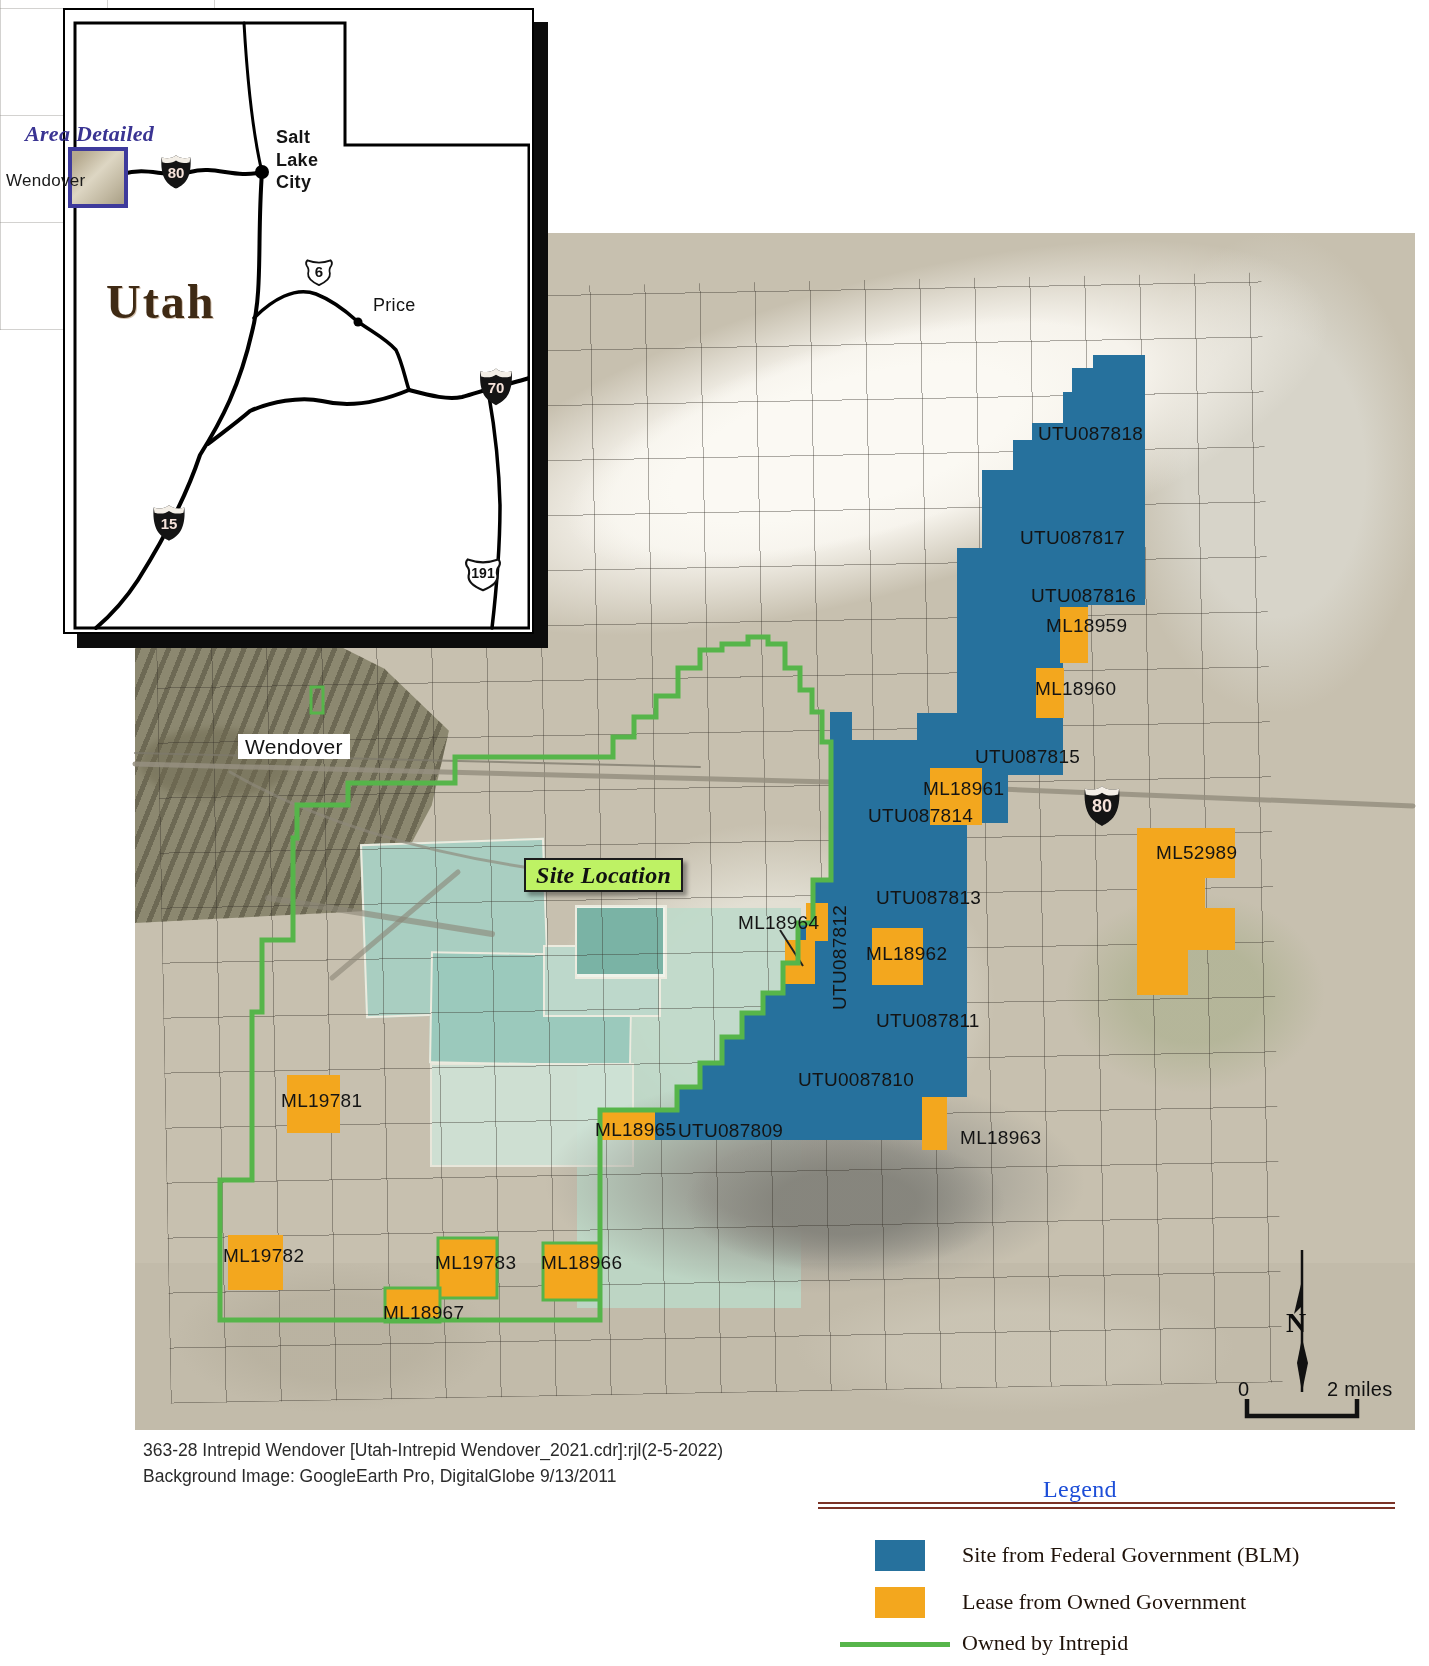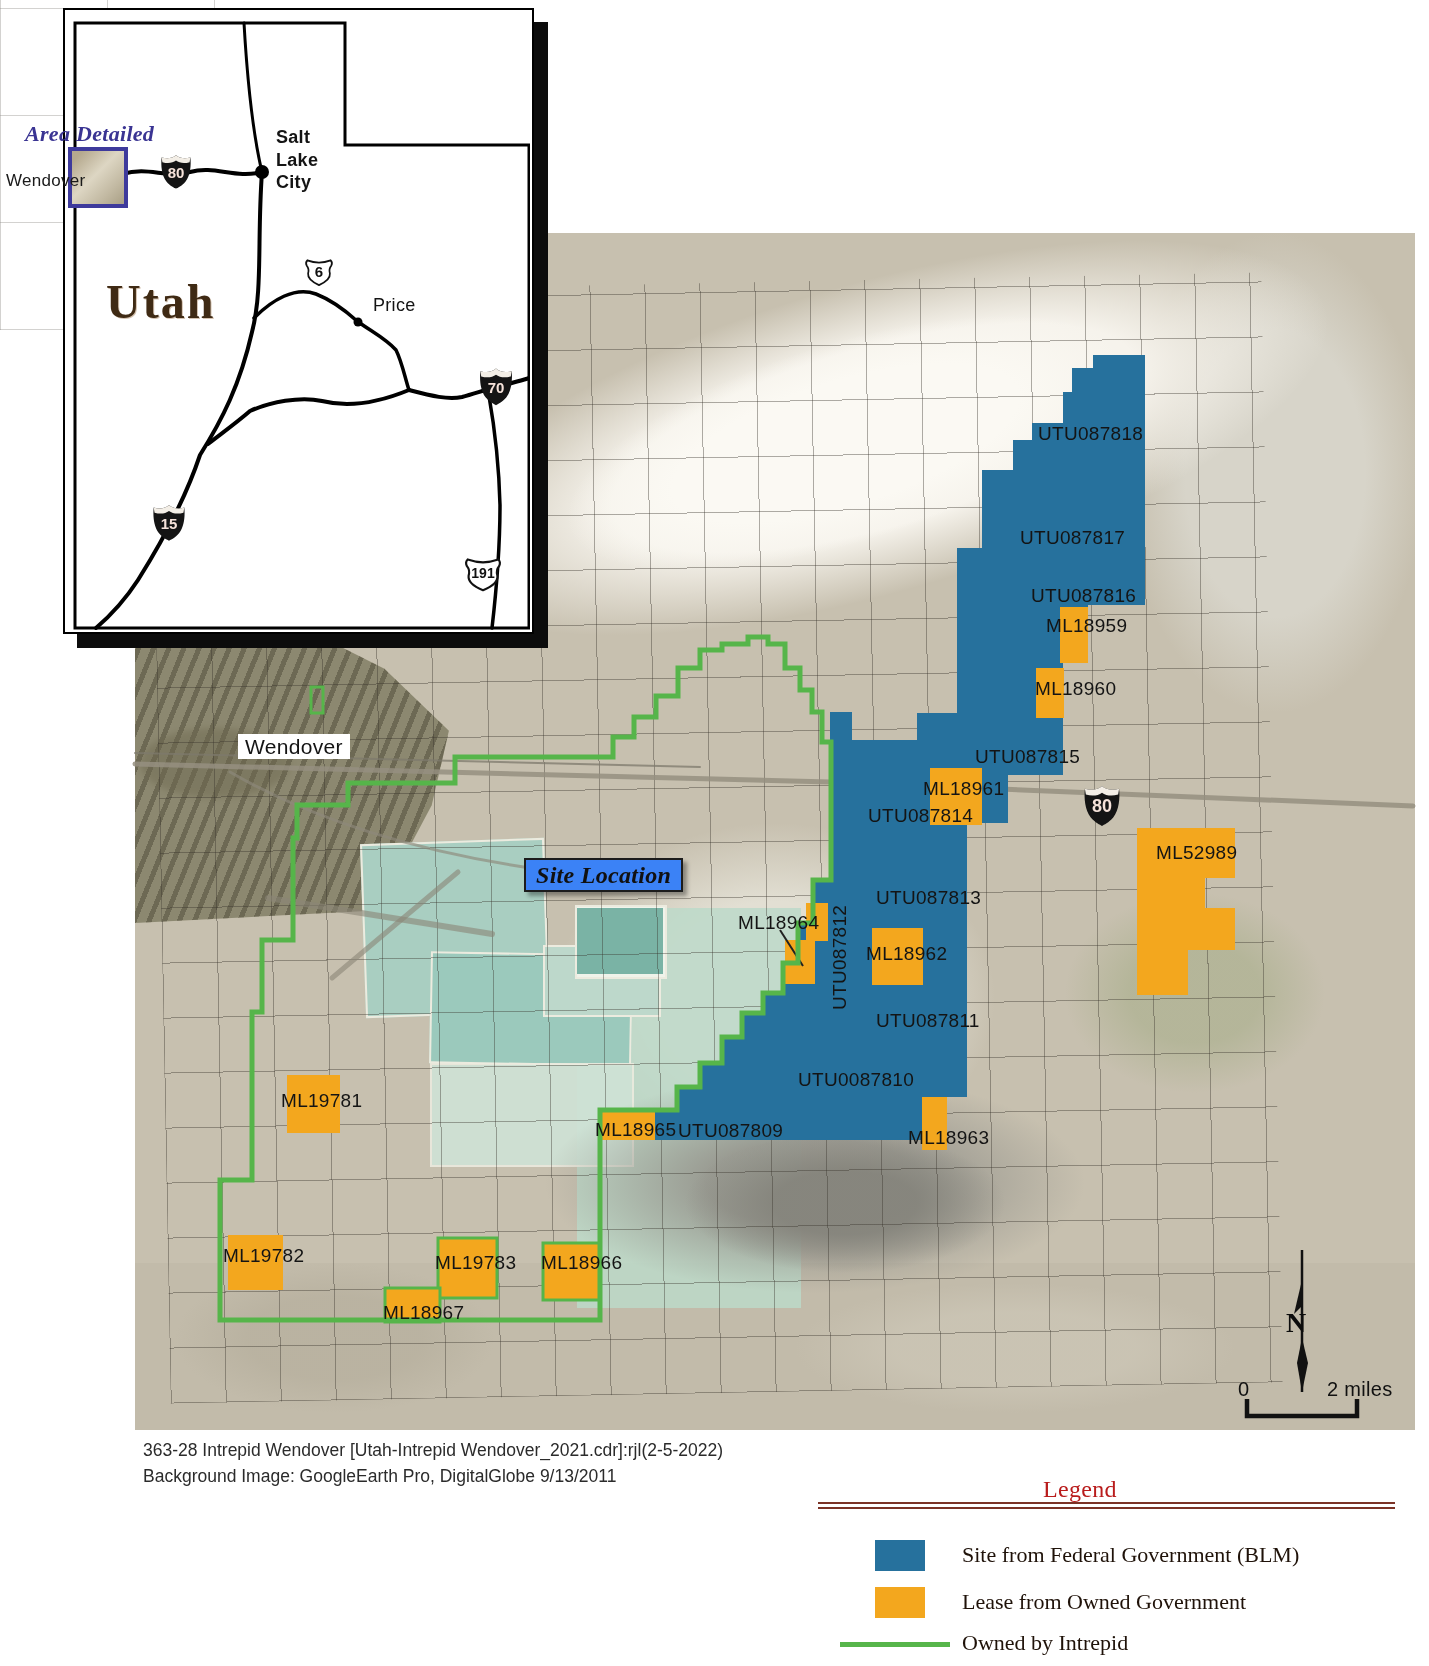--- a/index.html
+++ b/index.html
@@ -53,21 +53,21 @@
      background-image:
        repeating-linear-gradient(0deg,rgba(55,50,42,.40) 0 1px,rgba(0,0,0,0) 1px 107px),
        repeating-linear-gradient(90deg,rgba(55,50,42,.40) 0 1px,rgba(0,0,0,0) 1px 107px);}
   
   #overlay{position:absolute;left:0;top:0;pointer-events:none;}
   
   .lbl{position:absolute;font-size:19px;line-height:1.1;color:#141414;
        white-space:nowrap;letter-spacing:.3px;}
   #lbl-utu087812{transform:rotate(-90deg);transform-origin:0 0;}
   #wendover-map{background:#ffffff;padding:1px 7px;font-size:21px;}
-  #site-location{background:#3b82f6;border:2px solid #1c1c1c;padding:2px 10px;
+  #site-location{background:#bef264;border:2px solid #1c1c1c;padding:2px 10px;
      font-family:"Liberation Serif",serif;font-weight:bold;font-style:italic;
      font-size:24px;color:#111;box-shadow:4px 4px 4px rgba(0,0,0,.35);}
   
   #inset-box{left:63px;top:8px;width:467px;height:622px;background:#fff;
      border:2px solid #000;box-shadow:14px 14px 0 #0c0c0c;}
   #inset-svg{position:absolute;left:63px;top:8px;}
   #area-detailed{left:25px;top:122px;font-family:"Liberation Serif",serif;
      font-weight:bold;font-style:italic;font-size:22px;color:#3a3493;}
   #inset-wendover{left:6px;top:172px;font-size:17px;color:#1a1a1a;}
   #inset-slc{left:276px;top:126px;font-size:18px;width:56px;white-space:normal;line-height:1.25;font-weight:bold;}
@@ -80,21 +80,21 @@
   .shield svg{position:absolute;left:0;top:0;}
   .shield .num{position:absolute;width:100%;text-align:center;font-weight:bold;
      color:#f6e3da;font-size:15px;top:52%;transform:translateY(-50%);}
   .shield.us .num{color:#111;top:46%;}
   
   #north-n{left:1286px;top:1308px;font-family:"Liberation Serif",serif;
      font-weight:bold;font-size:28px;color:#0c0c0c;}
   .scale-num{font-size:20px;color:#111;}
   #caption{left:143px;top:1437px;font-size:17.5px;color:#2b2b2b;line-height:1.5;}
   #legend-title{left:1040px;top:1476px;width:80px;text-align:center;
-     font-family:"Liberation Serif",serif;font-size:24px;color:#b91c1c;}
+     font-family:"Liberation Serif",serif;font-size:24px;color:#1d4ed8;}
   #legend-rule{left:818px;top:1502px;width:577px;height:3px;
      border-top:2px solid #7b3226;border-bottom:2px solid #7b3226;}
   .swatch{position:absolute;width:50px;height:31px;}
   .legend-lbl{position:absolute;font-family:"Liberation Serif",serif;
      font-size:22px;color:#1f1209;white-space:nowrap;}
   #legend-line{left:840px;top:1642px;width:110px;height:5px;background:#56b54a;}
 </style>
 </head>
 <body>
 
@@ -182,21 +182,21 @@
 <div class="lbl" style="left:876px;top:1011px">UTU087811</div>
 <div class="lbl" style="left:798px;top:1070px">UTU0087810</div>
 <div class="lbl" style="left:678px;top:1121px">UTU087809</div>
 
 <div class="lbl" style="left:1046px;top:616px">ML18959</div>
 <div class="lbl" style="left:1035px;top:679px">ML18960</div>
 <div class="lbl" style="left:923px;top:779px">ML18961</div>
 <div class="lbl" style="left:1156px;top:843px">ML52989</div>
 <div class="lbl" style="left:866px;top:944px">ML18962</div>
 <div class="lbl" style="left:738px;top:913px">ML18964</div>
-<div class="lbl" style="left:908px;top:1128px">ML18963</div>
+<div class="lbl" style="left:960px;top:1128px">ML18963</div>
 <div class="lbl" style="left:595px;top:1120px">ML18965</div>
 <div class="lbl" style="left:281px;top:1091px">ML19781</div>
 <div class="lbl" style="left:223px;top:1246px">ML19782</div>
 <div class="lbl" style="left:435px;top:1253px">ML19783</div>
 <div class="lbl" style="left:541px;top:1253px">ML18966</div>
 <div class="lbl" style="left:383px;top:1303px">ML18967</div>
 
 <div class="lbl" id="wendover-map" style="left:238px;top:734px">Wendover</div>
 <div class="lbl" id="site-location" style="left:524px;top:858px">Site Location</div>
 

